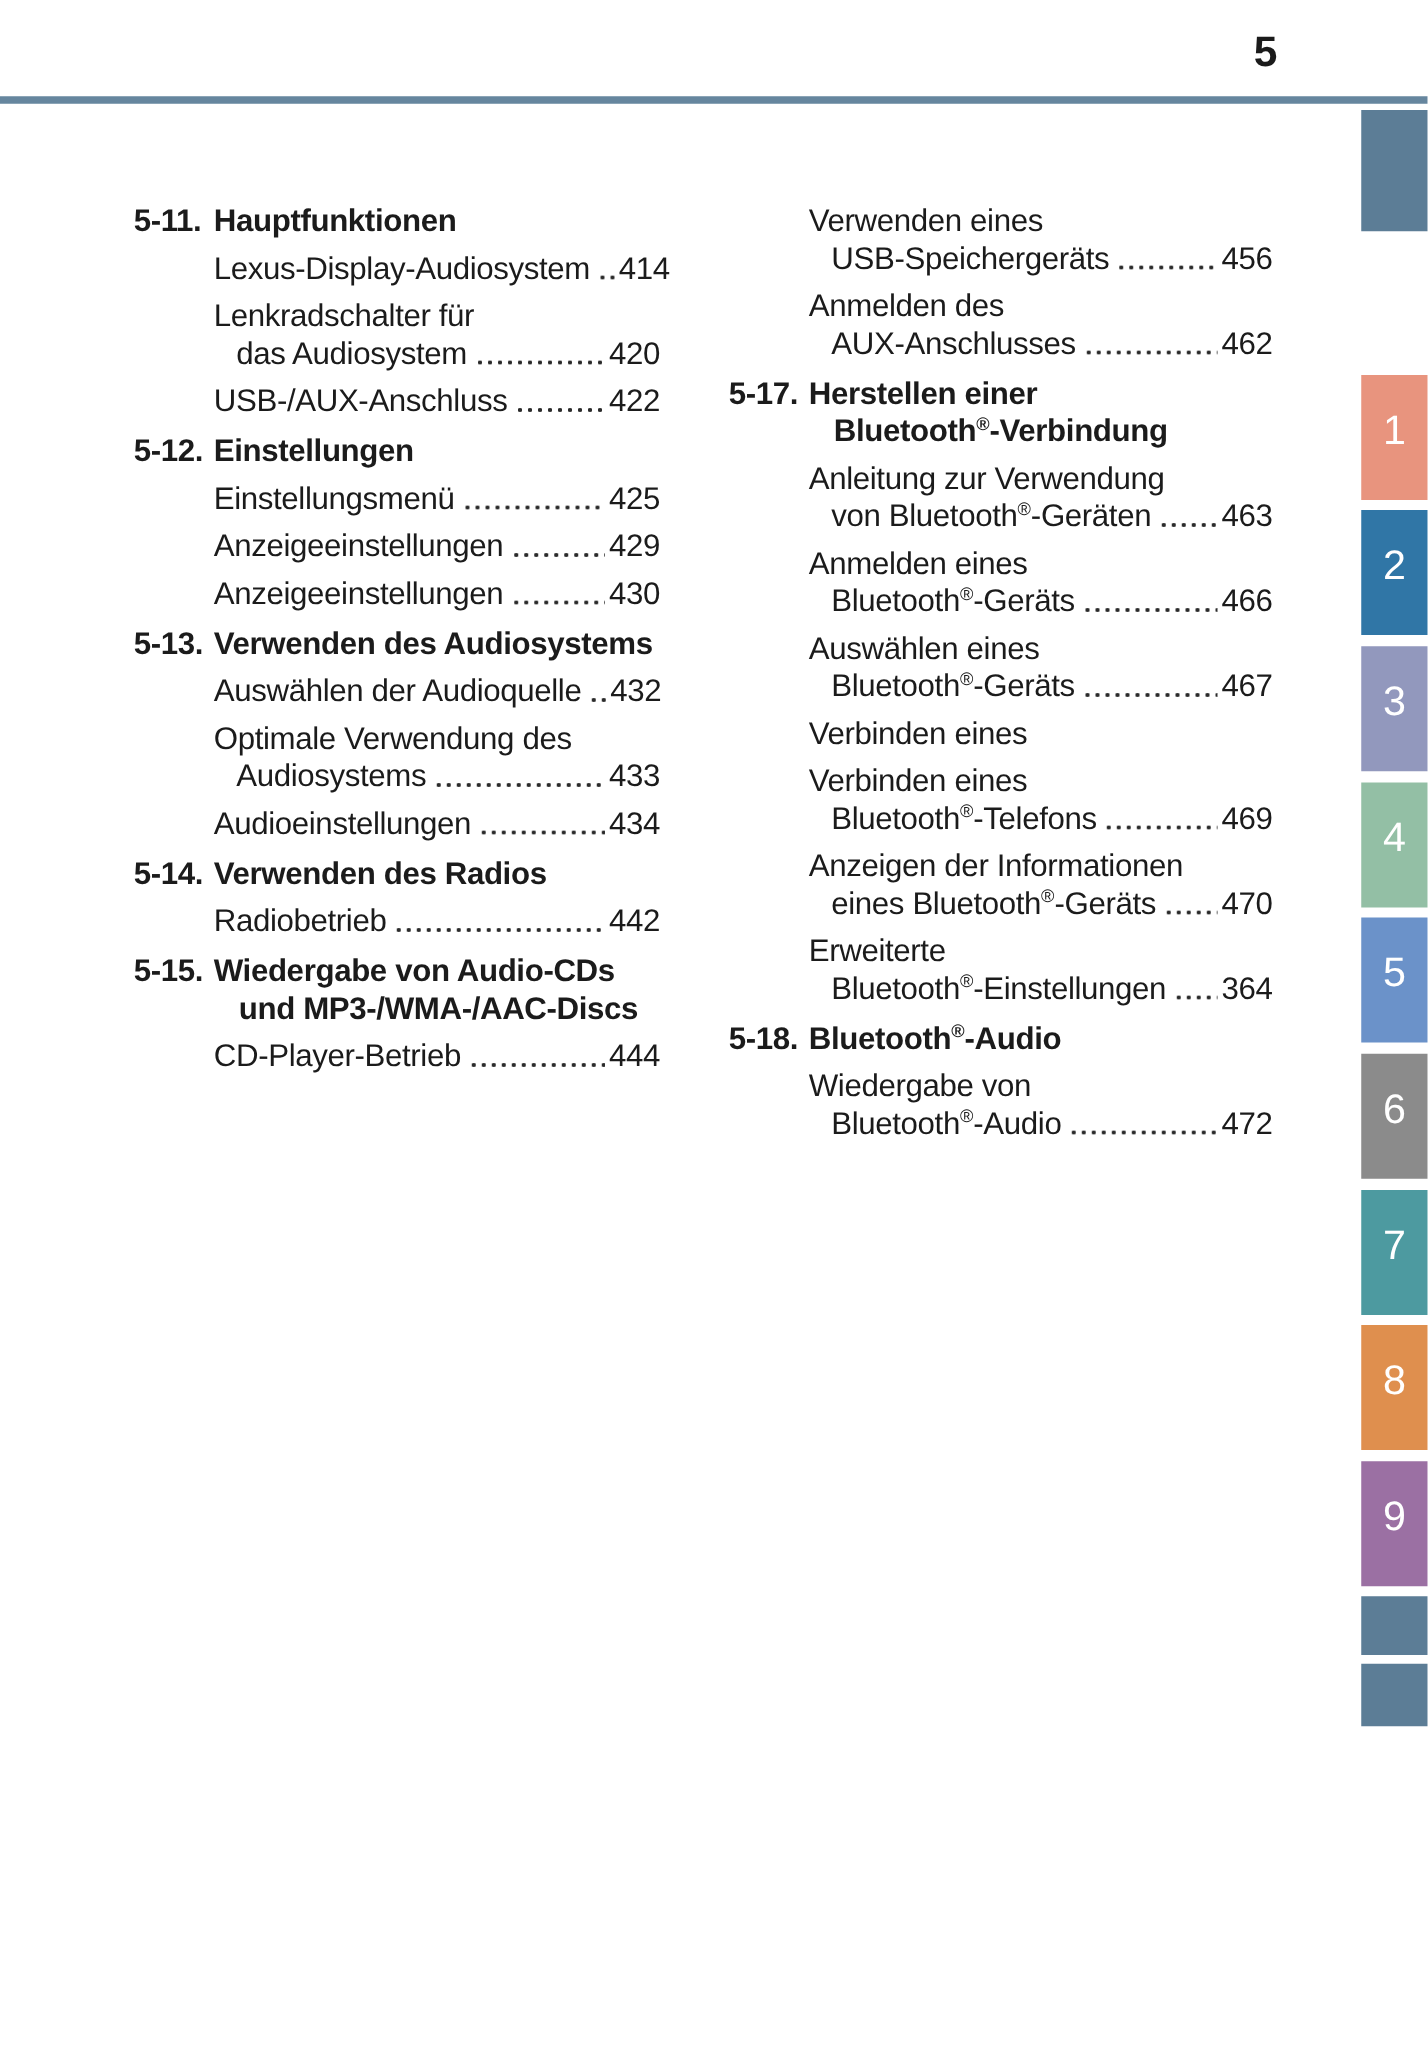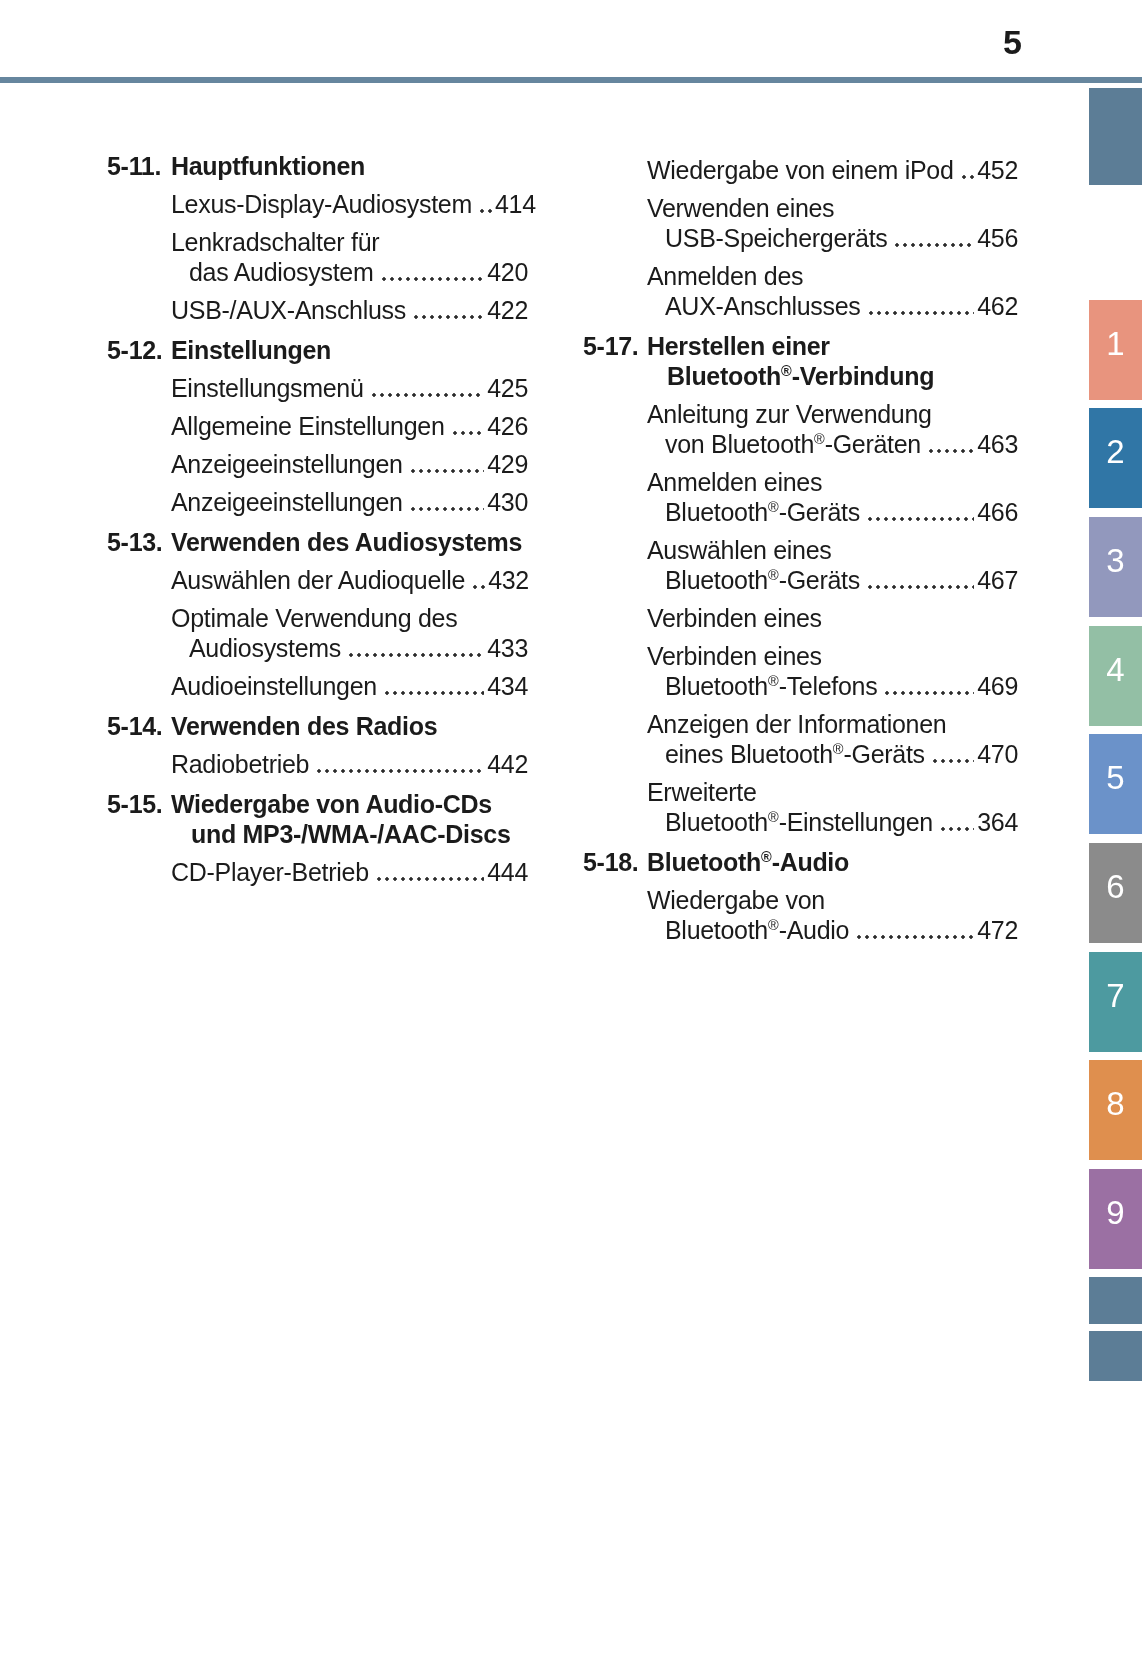--- a/index.html
+++ b/index.html
@@ -24,21 +24,21 @@
 
   
   .col {
     position:absolute; top:147px;
     font-size:25px; line-height:30px; letter-spacing:-0.3px;
   }
   .col-left  { left:107px; width:421px; }
   .col-right { left:583px; width:435px; }
 
   .sec { margin-top:10px; }
-  .sec:first-child { margin-top:4px; }
+  .sec:first-child { margin-top:15px; }
   .shead { display:flex; font-weight:bold; margin-bottom:8px; white-space:nowrap; }
   .snum  { flex:none; width:64px; }
   .stitle .t2 { margin-left:20px; }
 
   .entries { margin-left:64px; }
   .entry { margin-top:8px; }
   .eline { display:flex; align-items:flex-end; white-space:nowrap; }
   .eline.l2 { margin-left:18px; }
   .lbl { flex:none; }
   .pg  { flex:none; }
@@ -125,27 +125,20 @@
       <div class="entries">
         <div class="entry">
           <div class="eline">
             <span class="lbl">Einstellungsmenü</span>
             <span class="leader"></span>
             <span class="pg">425</span>
           </div>
         </div>
         <div class="entry">
           <div class="eline">
-            <span class="lbl">Allgemeine Einstellungen</span>
-            <span class="leader"></span>
-            <span class="pg">426</span>
-          </div>
-        </div>
-        <div class="entry">
-          <div class="eline">
             <span class="lbl">Anzeigeeinstellungen</span>
             <span class="leader"></span>
             <span class="pg">429</span>
           </div>
         </div>
         <div class="entry">
           <div class="eline">
             <span class="lbl">Anzeigeeinstellungen</span>
             <span class="leader"></span>
             <span class="pg">430</span>
@@ -219,27 +212,20 @@
             <span class="leader"></span>
             <span class="pg">444</span>
           </div>
         </div>
       </div>
     </div>
   </div>
 <div class="col col-right">
     <div class="sec">
       <div class="entries">
-        <div class="entry">
-          <div class="eline">
-            <span class="lbl">Wiedergabe von einem iPod</span>
-            <span class="leader"></span>
-            <span class="pg">452</span>
-          </div>
-        </div>
         <div class="entry">
           <div class="eline">
             <span class="lbl">Verwenden eines</span>
           </div>
           <div class="eline l2">
             <span class="lbl">USB-Speichergeräts</span>
             <span class="leader"></span>
             <span class="pg">456</span>
           </div>
         </div>

